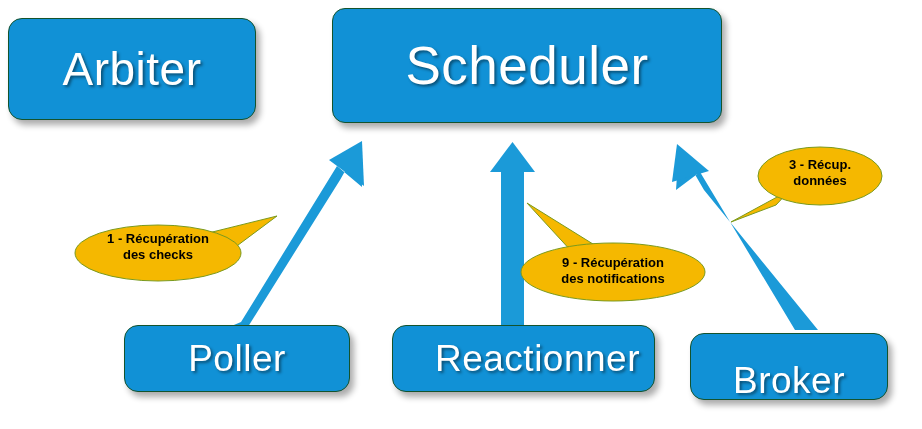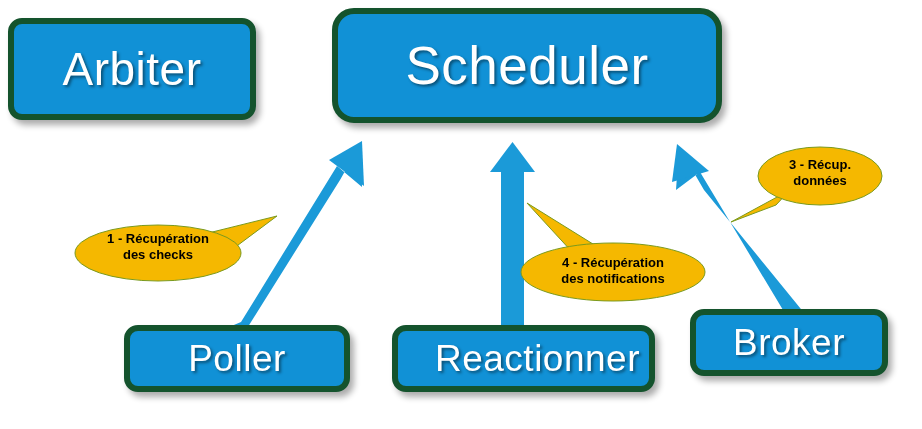--- a/index.html
+++ b/index.html
@@ -13,45 +13,45 @@
   #canvas{
     position:relative;
     width:922px;height:429px;
     background:#ffffff;
   }
   
   .node{
     position:absolute;
     box-sizing:border-box;
     background:#1191d6;
-    border:6px solid #14532d;
+    border:1px solid #14532d;
     border-radius:14px;
     display:flex;
     align-items:center;
     justify-content:center;
     box-shadow:4px 5px 6px rgba(0,0,0,0.33);
     z-index:5;
   }
   .node .node-label{
     color:#ffffff;
     font-weight:400;
     letter-spacing:0.5px;
     text-shadow:2px 2px 3px rgba(0,0,0,0.45);
     white-space:nowrap;
     line-height:1;
   }
   #node-arbiter{left:8px;top:18px;width:248px;height:102px;}
   #node-arbiter .node-label{font-size:46px;}
-  #node-scheduler{left:332px;top:8px;width:390px;height:115px;border-radius:22px;}
+  #node-scheduler{left:332px;top:8px;width:390px;height:115px;border-radius:13px;}
   #node-scheduler .node-label{font-size:53px;}
   #node-poller{left:124px;top:325px;width:226px;height:67px;}
   #node-poller .node-label{font-size:37px;}
   #node-reactionner{left:392px;top:325px;width:263px;height:67px;padding-left:28px;}
   #node-reactionner .node-label{font-size:37px;}
-  #node-broker{left:690px;top:309px;width:198px;height:67px;}
+  #node-broker{left:690px;top:333px;width:198px;height:67px;align-items:flex-end;}
   #node-broker .node-label{font-size:37px;}
 
   
   #arrow-layer{
     position:absolute;left:0;top:0;width:922px;height:429px;
     z-index:2;
   }
   
   #callout-layer{
     position:absolute;left:0;top:0;width:922px;height:429px;
@@ -96,21 +96,21 @@
 
     <polygon fill="#f5b800" stroke="#7a9a1e" stroke-width="1" points="585,266 527,203 601,249"></polygon>
     <ellipse cx="613" cy="272" rx="92" ry="29" fill="#f5b800" stroke="#7a9a1e" stroke-width="1"></ellipse>
 
     <polygon fill="#f5b800" stroke="#7a9a1e" stroke-width="1" points="790,190 731,222 776,205"></polygon>
     <ellipse cx="820" cy="176" rx="62" ry="29" fill="#f5b800" stroke="#7a9a1e" stroke-width="1"></ellipse>
   </svg>
 
   <div class="callout-text" id="callout-text-1">1 - Récupération
 des checks</div>
-  <div class="callout-text" id="callout-text-2">4 - Récupération
+  <div class="callout-text" id="callout-text-2">9 - Récupération
 des notifications</div>
   <div class="callout-text" id="callout-text-3">3 - Récup.
 données</div>
 
   <div class="node" id="node-arbiter">
     <span class="node-label">Arbiter</span>
   </div>
 
   <div class="node" id="node-scheduler">
     <span class="node-label">Scheduler</span>

